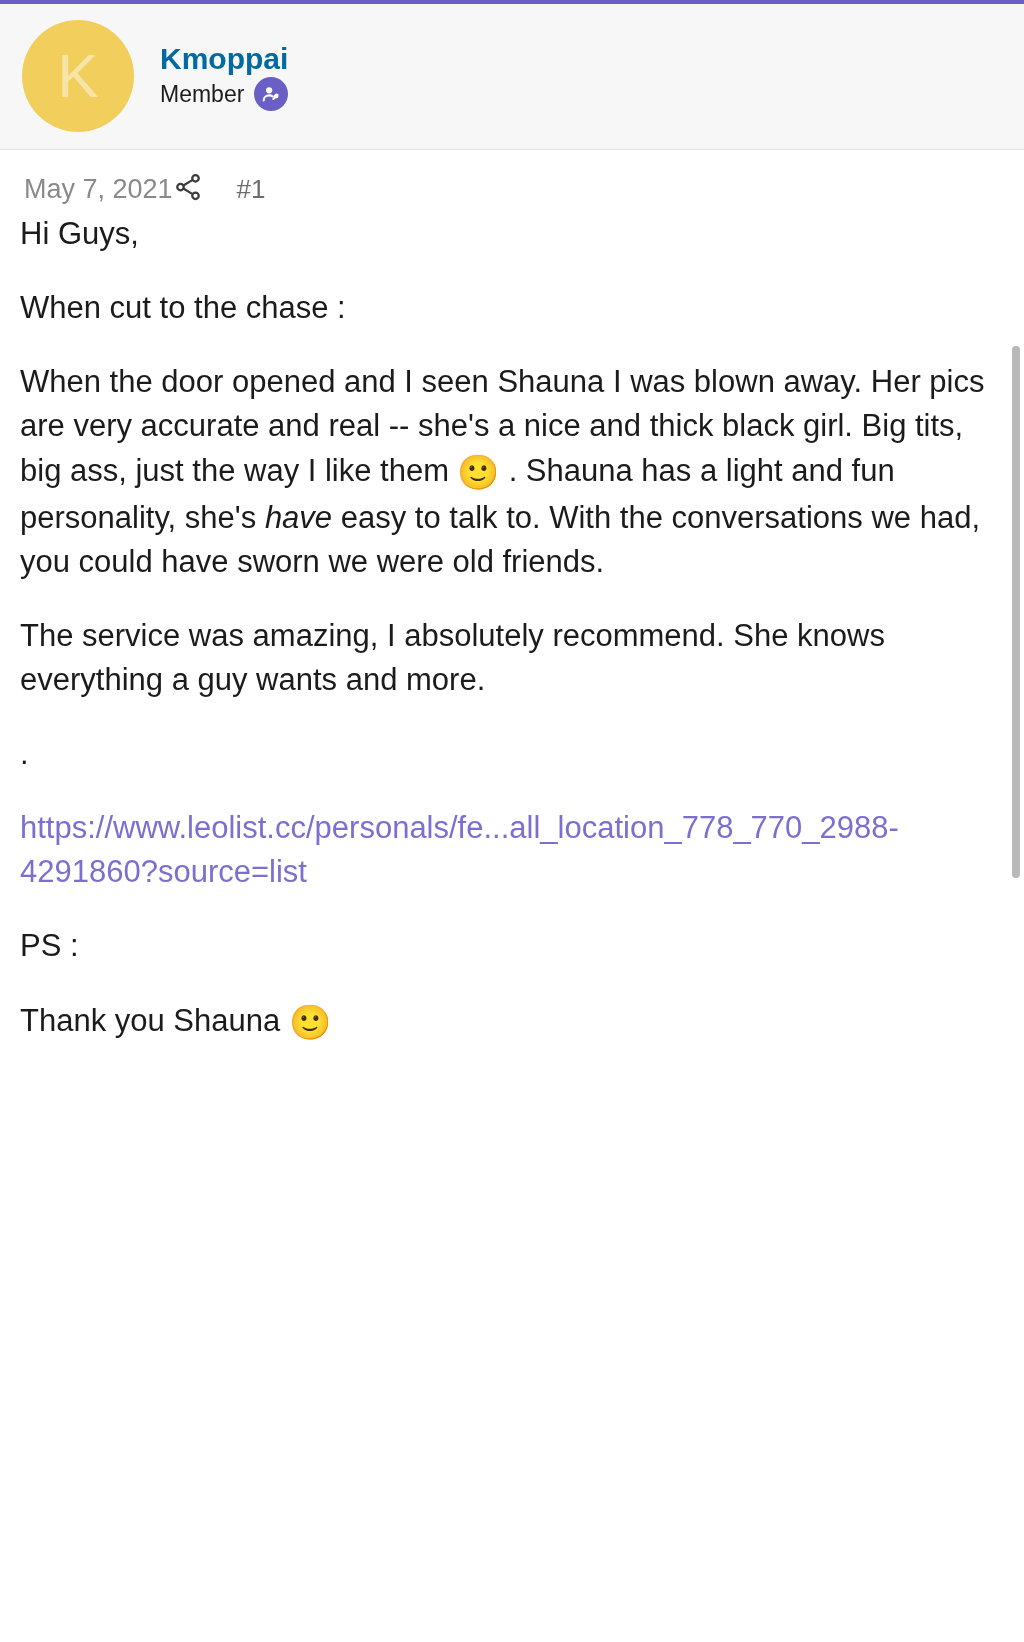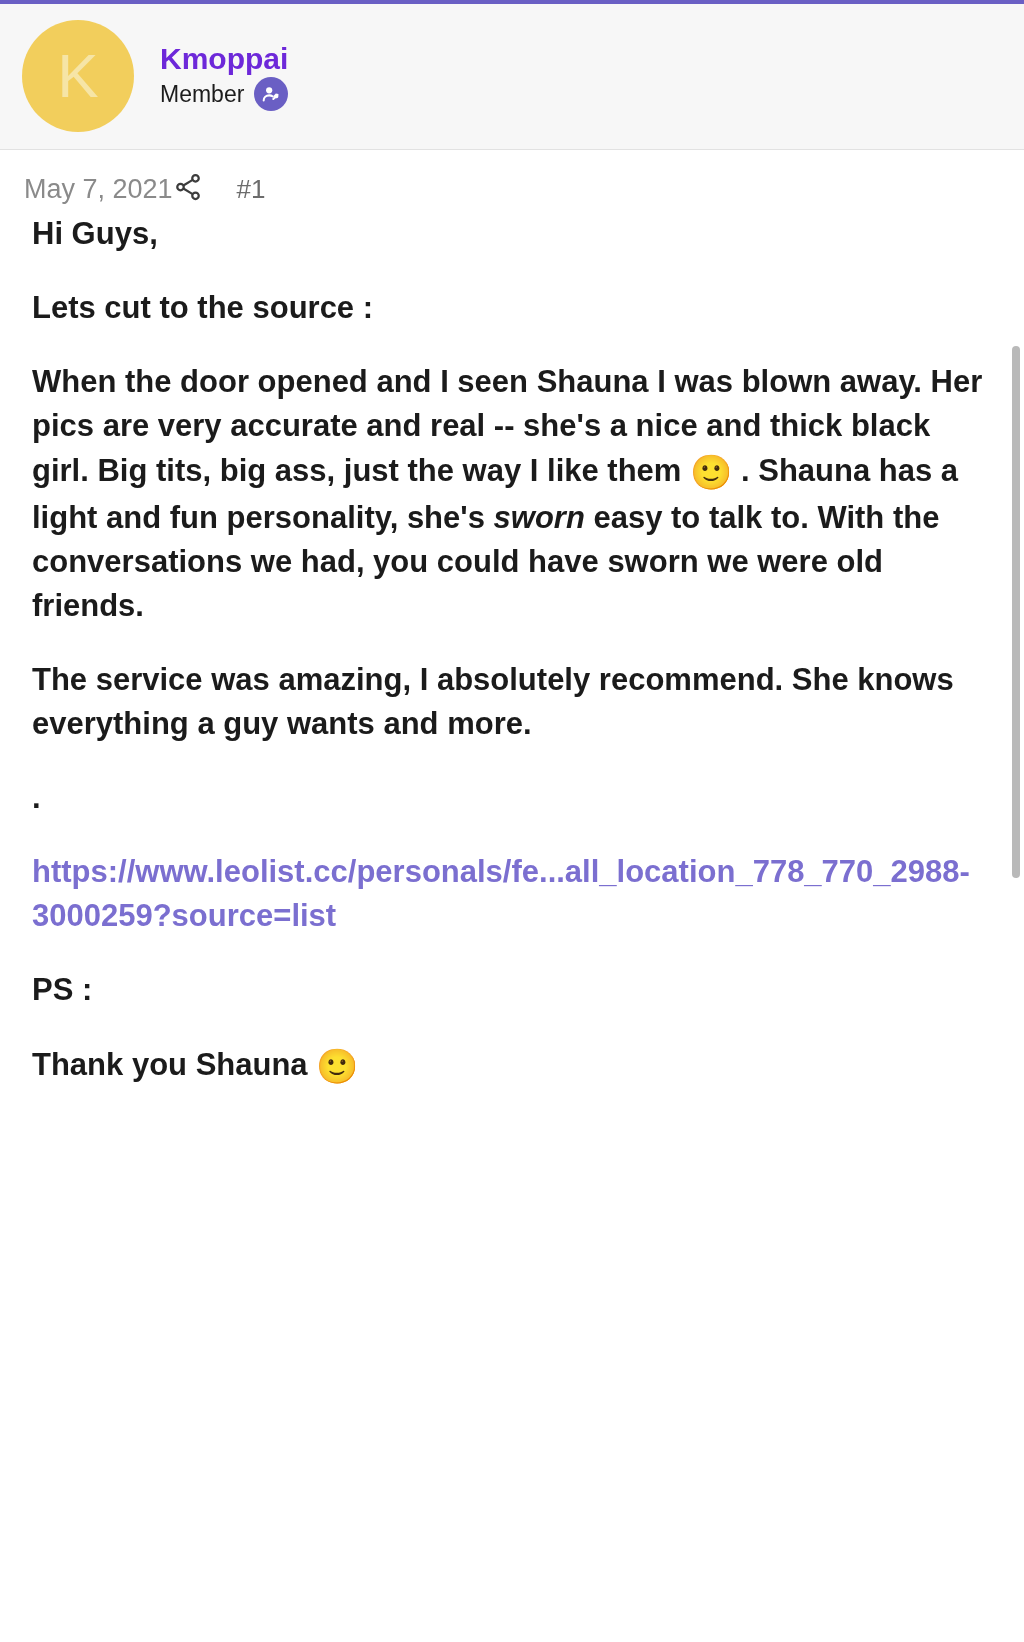--- a/index.html
+++ b/index.html
@@ -43,21 +43,21 @@
     flex: 0 0 auto;
     user-select: none;
   }
   .user-block {
     margin-left: 26px;
     display: flex;
     flex-direction: column;
     justify-content: center;
   }
   .username {
-    color: #6d28d9;
+    color: #0369a1;
     font-size: 30px;
     font-weight: bold;
     line-height: 1.25;
     margin-bottom: 0;
   }
   .user-role-row {
     display: flex;
     align-items: center;
     gap: 10px;
   }
@@ -92,25 +92,24 @@
     gap: 34px;
   }
   .share-icon { display: block; }
   .post-number {
     color: #6c6c6c;
     font-size: 26px;
   }
 
   
   .post-body {
-    padding: 0 32px;
+    padding: 0 20px;
     font-size: 31px;
     line-height: 1.42;
     color: #1b1b1b;
-    font-weight: bold;
   }
   .post-body p {
     margin: 0 0 30px 0;
   }
   .p-tight { margin-bottom: 10px; }
   .p-gap-lg { margin-bottom: 66px; }
   .p-gap-xl { margin-bottom: 84px; }
   .emoji {
     font-size: 34px;
     vertical-align: -3px;
@@ -172,36 +171,36 @@
         </svg>
       </span>
       <span class="post-number">#1</span>
     </div>
   </div>
 
   <div class="post-body">
 
     <p>Hi Guys,</p>
 
-    <p>Lets cut to the source :</p>
+    <p>When cut to the chase :</p>
 
     <p>
       <span>When the door opened and I seen Shauna I was blown away. Her pics are very accurate and real -- she's a nice and thick black girl. Big tits, big ass, just the way I like them</span>
       <span class="emoji">🙂</span>
       <span>. Shauna has a light and fun personality, she's</span>
-      <em class="ital">sworn</em>
+      <em class="ital">have</em>
       <span>easy to talk to. With the conversations we had, you could have sworn we were old friends.</span>
     </p>
 
     <p class="p-tight">The service was amazing, I absolutely recommend. She knows everything a guy wants and more.</p>
 
     <p class="p-gap-xl">.</p>
 
     <p>
-      <a class="link" href="#">https://www.leolist.cc/personals/fe...all_location_778_770_2988-3000259?source=list</a>
+      <a class="link" href="#">https://www.leolist.cc/personals/fe...all_location_778_770_2988-4291860?source=list</a>
     </p>
 
 
     <p>PS :</p>
 
 
 
     <p>
       <span>Thank you Shauna</span>
       <span class="emoji">🙂</span>

